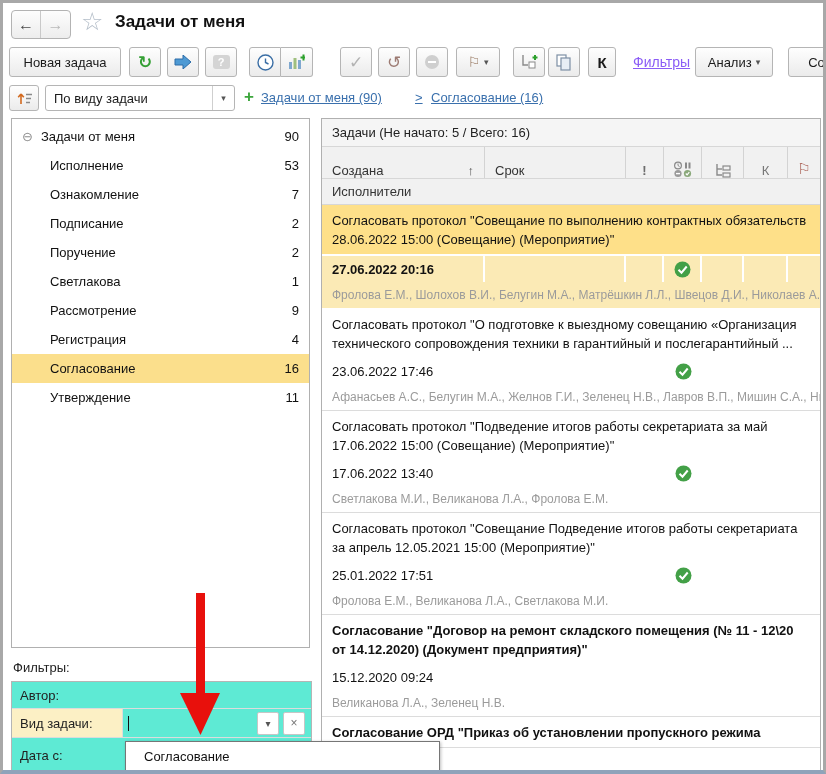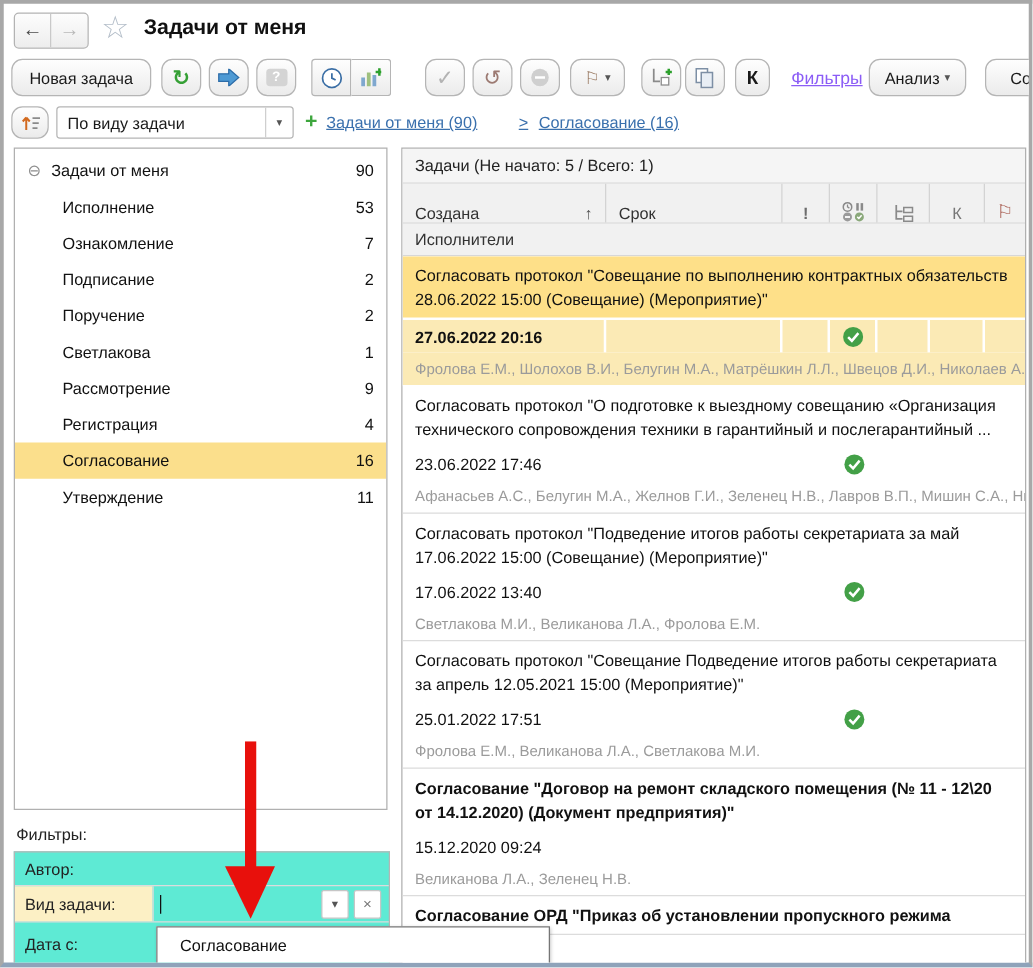--- a/index.html
+++ b/index.html
@@ -12,21 +12,21 @@
 
   
   .navgroup { position:absolute; left:8px; top:7px; display:flex; border:1px solid #b3b3b3; border-radius:4px; overflow:hidden; background:linear-gradient(#fdfdfd,#ededed); }
   .navbtn { width:29px; height:27px; display:flex; align-items:center; justify-content:center; font-size:16px; font-weight:bold; }
   .navbtn.back { color:#4a4a4a; border-right:1px solid #c9c9c9; }
   .navbtn.fwd  { color:#b9b9b9; }
   .star { position:absolute; left:78px; top:4px; font-size:25px; color:#b4bec9; }
   .page-title { position:absolute; left:112px; top:9px; font-size:17px; font-weight:bold; color:#111; }
 
   
-  .btn { border:1px solid #b5b5b5; border-radius:9px; background:linear-gradient(#fefefe,#ebebeb); font-size:13px; color:#1a1a1a; display:flex; align-items:center; justify-content:center; }
+  .btn { border:1px solid #b5b5b5; border-radius:3px; background:linear-gradient(#fefefe,#ebebeb); font-size:13px; color:#1a1a1a; display:flex; align-items:center; justify-content:center; }
   .tb { position:absolute; top:44px; height:30px; }
   .icon-btn { width:32px; }
   .glyph { font-size:17px; line-height:1; }
   .bubble { width:17px; height:14px; border-radius:3px; background:#d4d4d4; color:#fff; font-size:11px; font-weight:bold; display:flex; align-items:center; justify-content:center; }
   .disc { width:14px; height:14px; border-radius:50%; background:#cfcfcf; position:relative; }
   .disc::after { content:""; position:absolute; left:3px; top:6px; width:8px; height:2px; background:#fff; }
   .caret { font-size:9px; color:#555; margin-left:4px; }
   .tool-link { position:absolute; top:51px; font-size:14px; color:#8b5cf6; text-decoration:underline;text-align:right; }
 
   
@@ -271,21 +271,21 @@
   <div class="popup">
     <span>Согласование</span>
   </div>
 
   <svg class="red-arrow" width="44" height="144">
     <rect x="18" y="0" width="9" height="102" fill="#e8100c"></rect>
     <polygon points="2,100 42,100 22.5,142" fill="#e8100c"></polygon>
   </svg>
 
   <div class="list-panel">
-    <div class="list-caption">Задачи (Не начато: 5 / Всего: 1)</div>
+    <div class="list-caption">Задачи (Не начато: 5 / Всего: 16)</div>
 
     <div class="col-header">
       <div class="col created">
           <span>Создана</span>
           <span class="sort">↑</span>
         </div>
       <div class="col deadline">
           <span>Срок</span>
         </div>
       <div class="col narrow c-excl">

